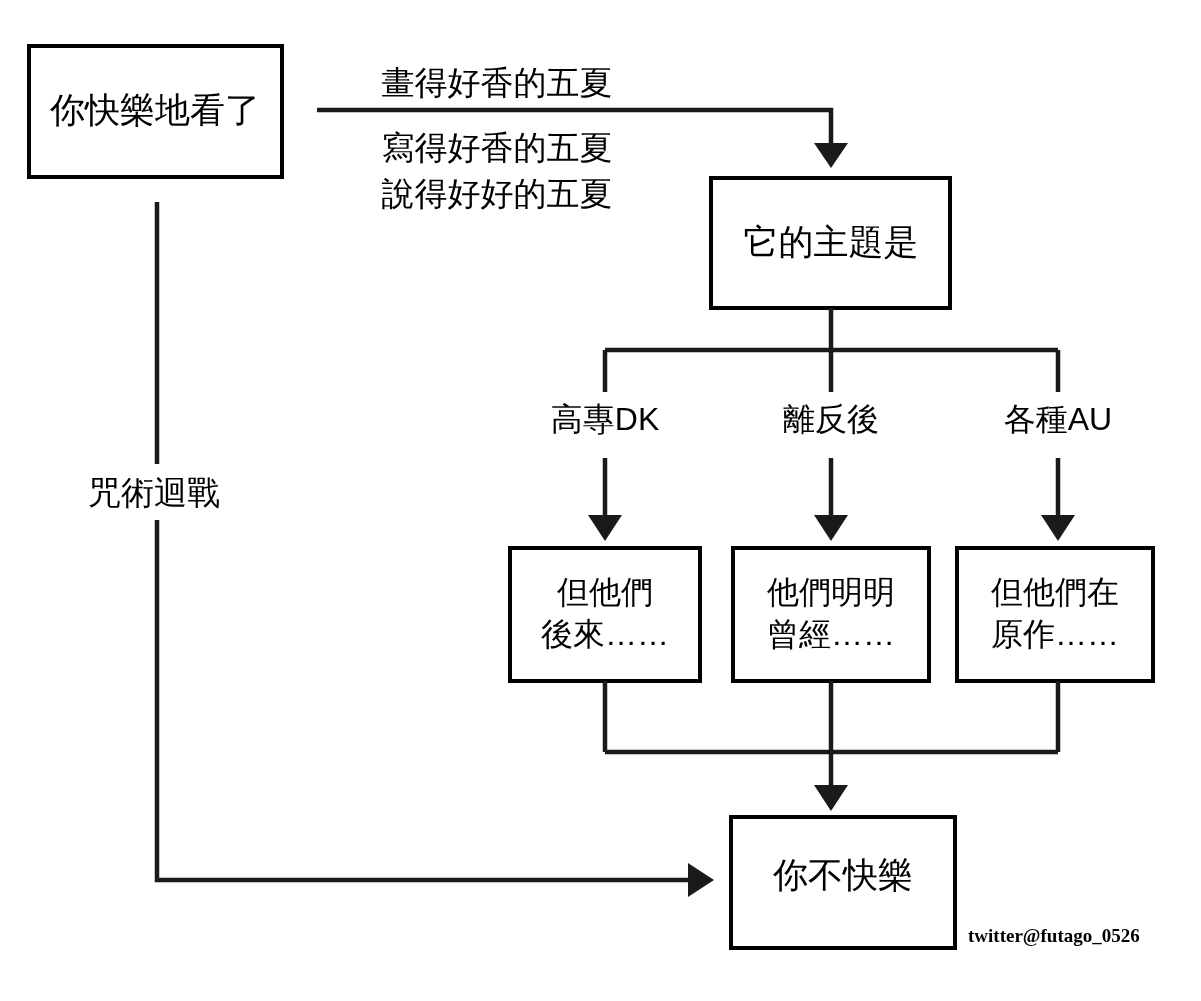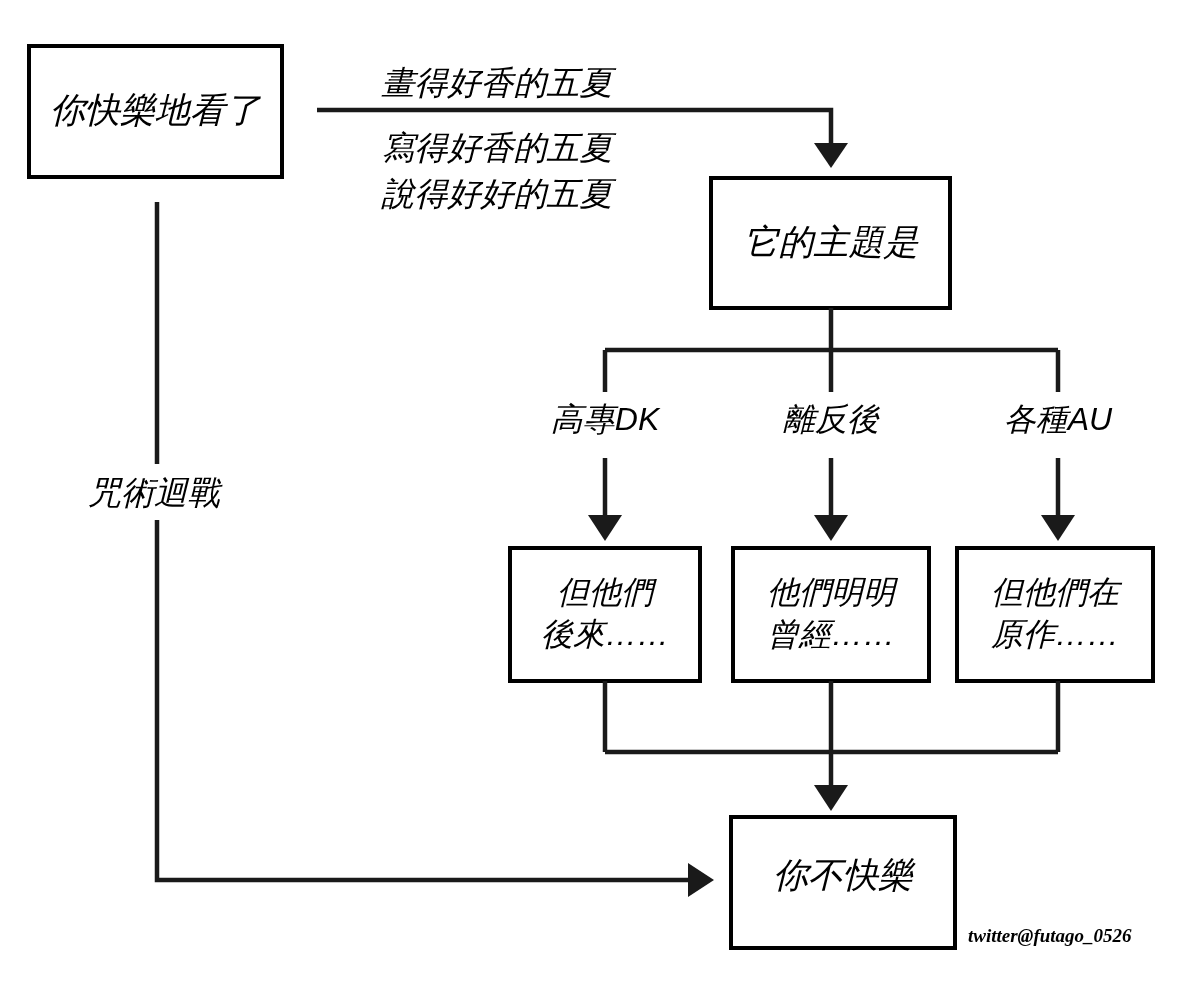--- a/index.html
+++ b/index.html
@@ -11,21 +11,20 @@
     width: 1201px;
     height: 1001px;
     font-family: "Liberation Sans", "DejaVu Sans", sans-serif;
     overflow: hidden;
   }
   #flowchart-root {
     position: relative;
     width: 1042px;
     height: 1001px;
     background: #ffffff;
-    font-style: italic;
   }
   svg.chart-canvas {
     position: absolute;
     top: 0;
     left: 0;
     width: 1201px;
     height: 1001px;
     display: block;
   }
   .node-box {

